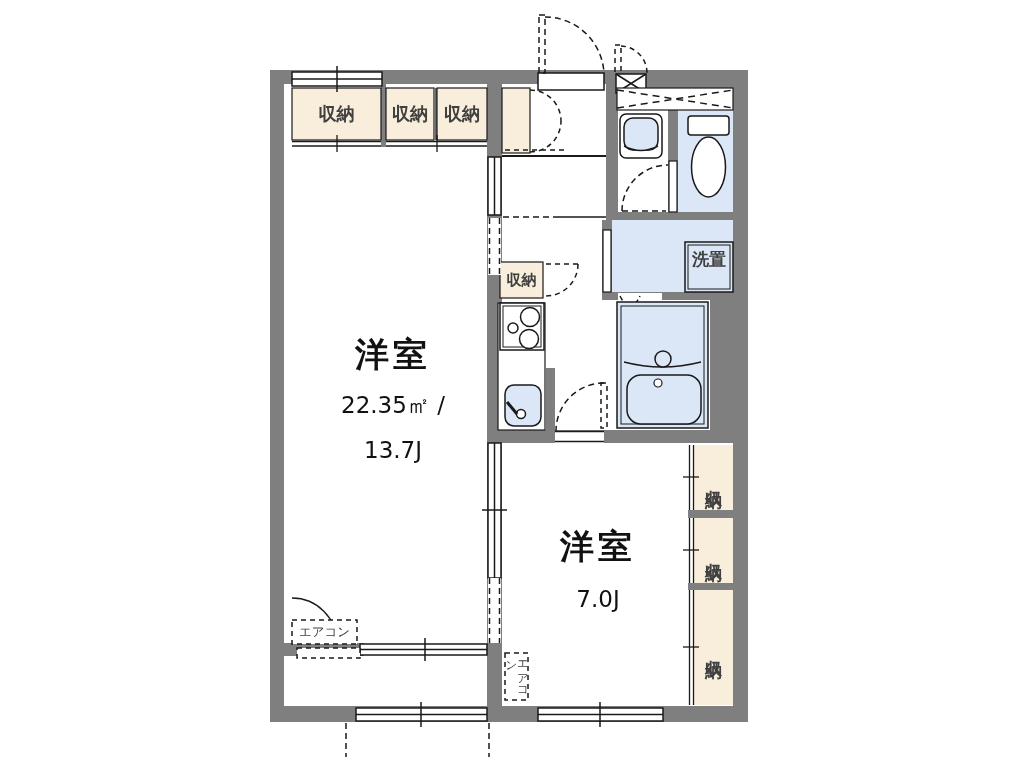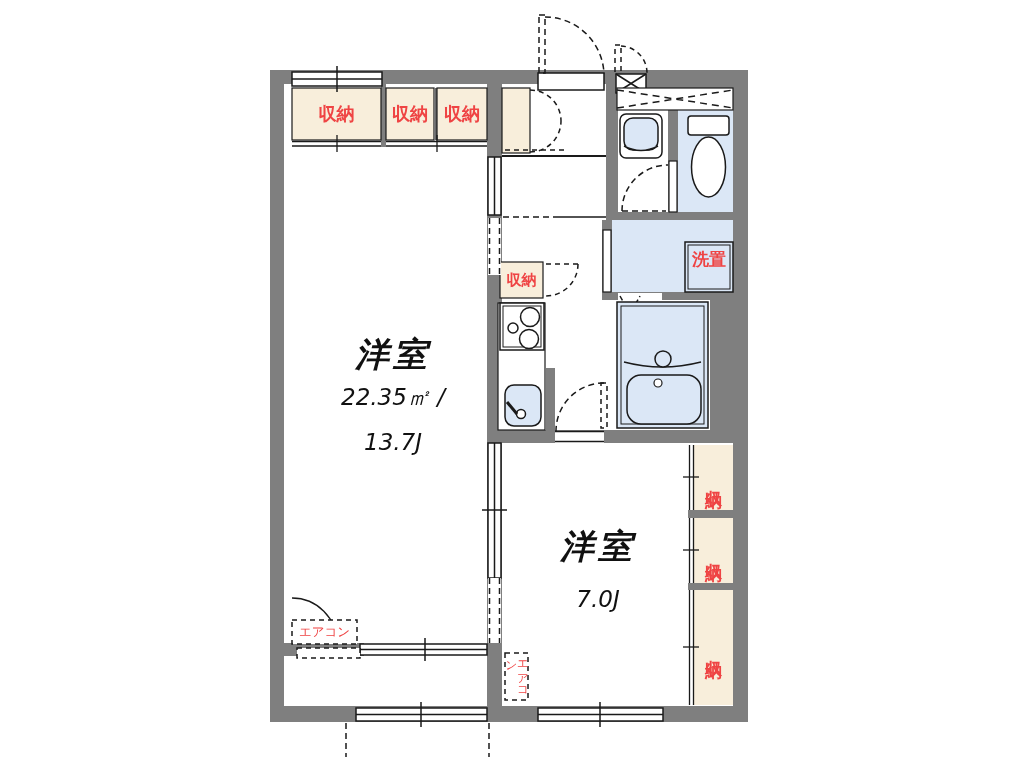--- a/index.html
+++ b/index.html
@@ -1,25 +1,25 @@
 <!DOCTYPE html>
 <html><head>
 <meta charset="utf-8">
 <style>
   html,body{margin:0;padding:0;background:#fff;}
   #stage{position:relative;width:1017px;height:772px;background:#fff;overflow:hidden;
          font-family:"DejaVu Sans","Liberation Sans",sans-serif;color:#111;}
   #planSvg{position:absolute;left:0;top:0;width:1017px;height:772px;}
   .lbl{position:absolute;display:flex;align-items:center;justify-content:center;
-       color:#ef4444;font-weight:600;line-height:1;}
+       color:#404040;font-weight:600;line-height:1;}
   .lbl.vert{writing-mode:vertical-rl;text-orientation:upright;letter-spacing:2px;}
   .roomlbl{position:absolute;display:flex;flex-direction:column;align-items:center;
-           color:#111;text-align:center;font-style:italic;}
+           color:#111;text-align:center;}
   .roomlbl .rname{font-size:34px;font-weight:600;letter-spacing:4px;}
-  .roomlbl .rarea{font-size:23px;font-weight:500;margin-top:4px;}
+  .roomlbl .rarea{font-size:23px;font-weight:500;margin-top:12px;}
   .roomlbl .rjo{font-size:23px;font-weight:500;margin-top:16px;}
 </style>
 </head>
 <body>
 
 <div id="stage">
 
 <svg id="planSvg" viewBox="0 0 1017 772" xmlns="http://www.w3.org/2000/svg">
 
   <g fill="#7F7F7F" stroke="none">

